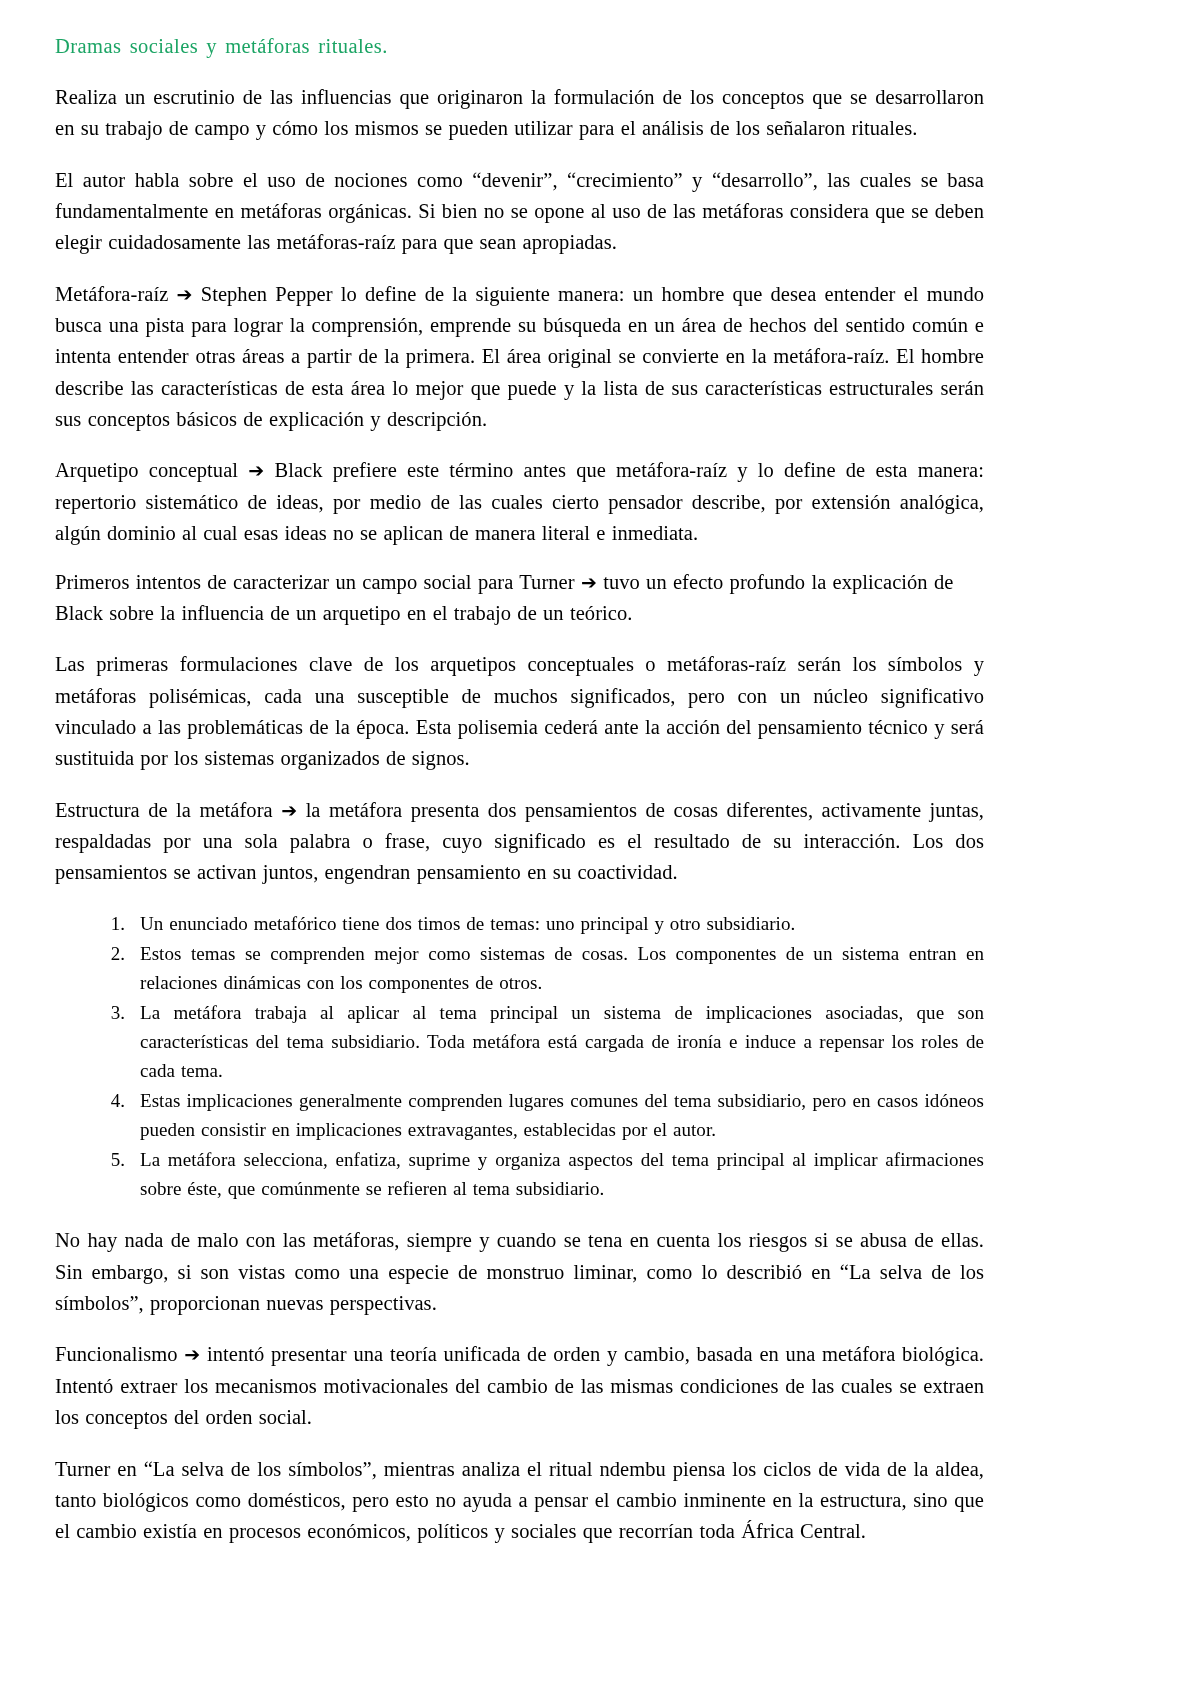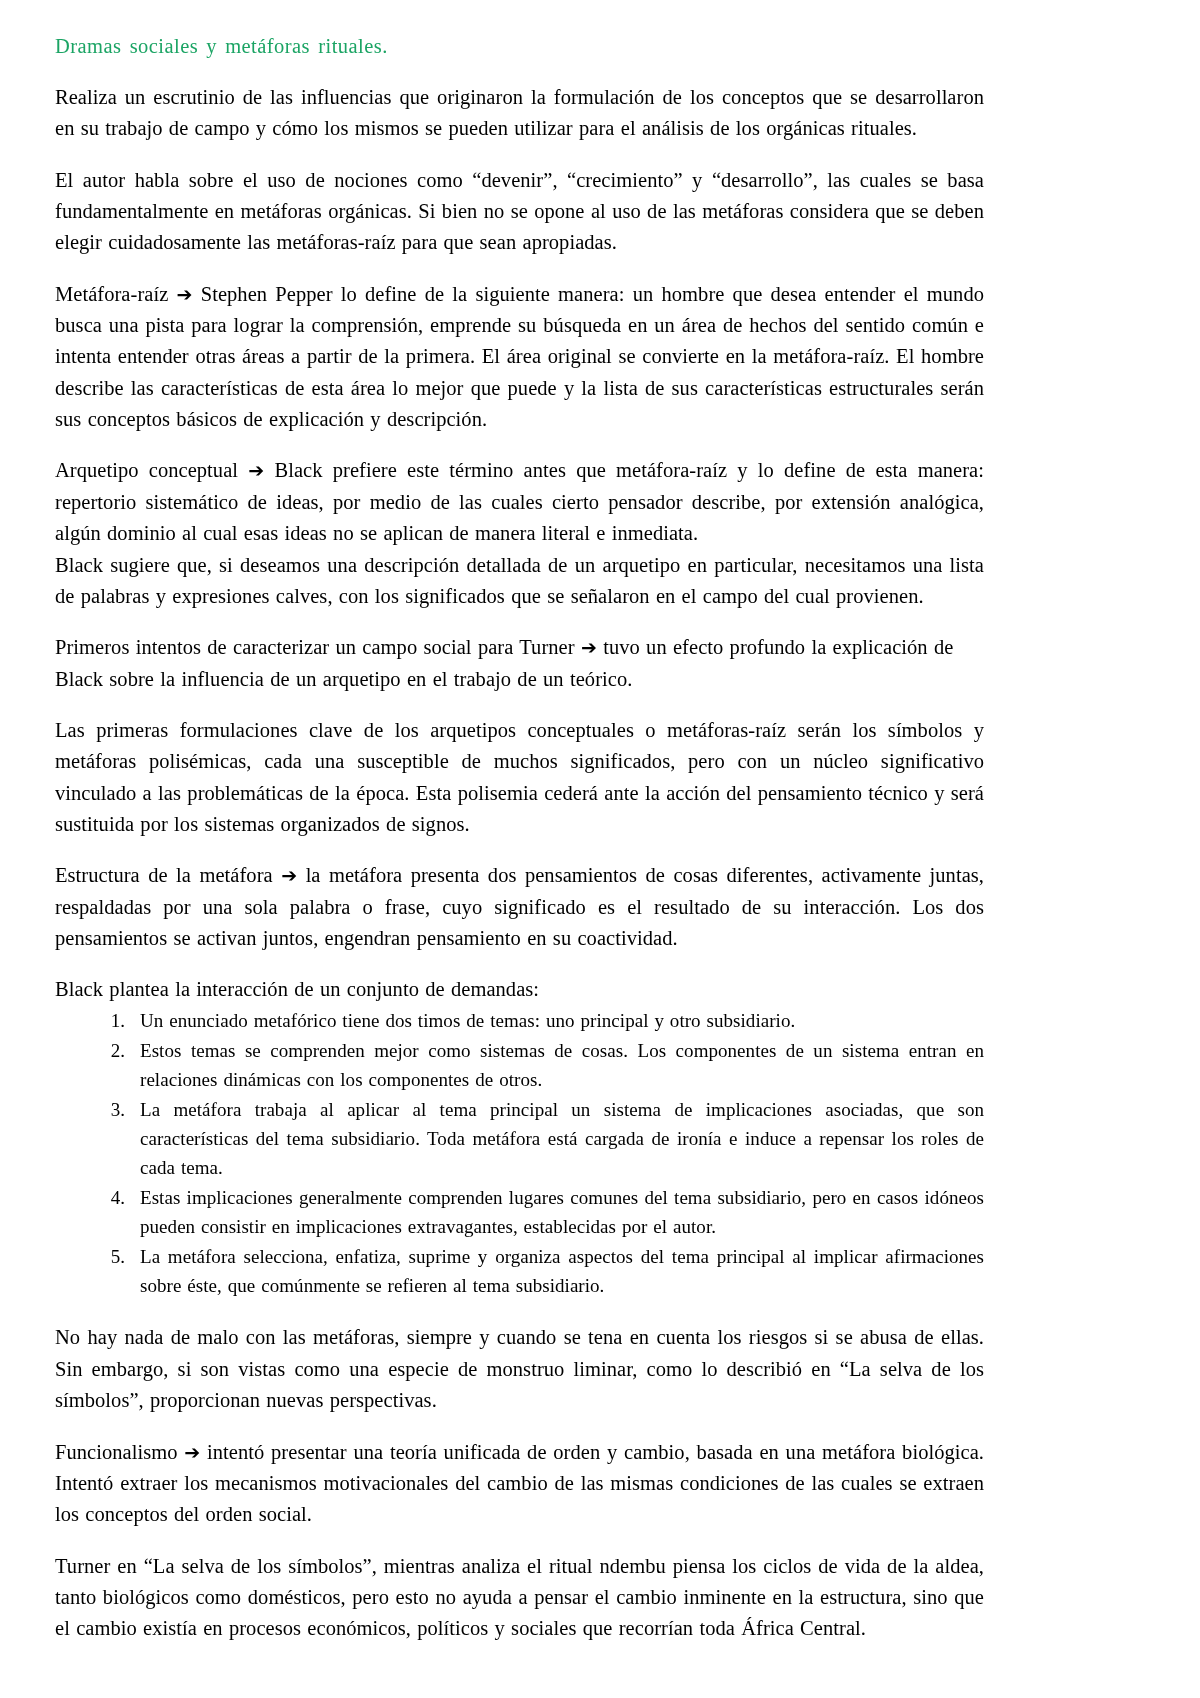--- a/index.html
+++ b/index.html
@@ -71,37 +71,35 @@
     line-height: 1;
   }
 </style>
 </head>
 <body>
 
 <div id="page">
 
   <h1 class="doc-title">Dramas sociales y metáforas rituales.</h1>
 
-  <p class="para">Realiza un escrutinio de las influencias que originaron la formulación de los conceptos que se desarrollaron en su trabajo de campo y cómo los mismos se pueden utilizar para el análisis de los orgánicas rituales.</p>
+  <p class="para">Realiza un escrutinio de las influencias que originaron la formulación de los conceptos que se desarrollaron en su trabajo de campo y cómo los mismos se pueden utilizar para el análisis de los señalaron rituales.</p>
 
   <p class="para">El autor habla sobre el uso de nociones como “devenir”, “crecimiento” y “desarrollo”, las cuales se basa fundamentalmente en metáforas orgánicas. Si bien no se opone al uso de las metáforas considera que se deben elegir cuidadosamente las metáforas-raíz para que sean apropiadas.</p>
 
   <p class="para"><span>Metáfora-raíz</span> <span class="arrow">➔</span> <span>Stephen Pepper lo define de la siguiente manera: un hombre que desea entender el mundo busca una pista para lograr la comprensión, emprende su búsqueda en un área de hechos del sentido común e intenta entender otras áreas a partir de la primera. El área original se convierte en la metáfora-raíz. El hombre describe las características de esta área lo mejor que puede y la lista de sus características estructurales serán sus conceptos básicos de explicación y descripción.</span></p>
 
   <p class="para tight"><span>Arquetipo conceptual</span> <span class="arrow">➔</span> <span>Black prefiere este término antes que metáfora-raíz y lo define de esta manera: repertorio sistemático de ideas, por medio de las cuales cierto pensador describe, por extensión analógica, algún dominio al cual esas ideas no se aplican de manera literal e inmediata.</span></p>
 
-  <p class="para">Black sugiere que, si deseamos una descripción detallada de un arquetipo en particular, necesitamos una lista de palabras y expresiones calves, con los significados que se señalaron en el campo del cual provienen.</p>
 
   <p class="para nojust"><span>Primeros intentos de caracterizar un campo social para Turner</span> <span class="arrow">➔</span> <span>tuvo un efecto profundo la explicación de Black sobre la influencia de un arquetipo en el trabajo de un teórico.</span></p>
 
   <p class="para">Las primeras formulaciones clave de los arquetipos conceptuales o metáforas-raíz serán los símbolos y metáforas polisémicas, cada una susceptible de muchos significados, pero con un núcleo significativo vinculado a las problemáticas de la época. Esta polisemia cederá ante la acción del pensamiento técnico y será sustituida por los sistemas organizados de signos.</p>
 
   <p class="para"><span>Estructura de la metáfora</span> <span class="arrow">➔</span> <span>la metáfora presenta dos pensamientos de cosas diferentes, activamente juntas, respaldadas por una sola palabra o frase, cuyo significado es el resultado de su interacción. Los dos pensamientos se activan juntos, engendran pensamiento en su coactividad.</span></p>
 
-  <p class="para nojust tight">Black plantea la interacción de un conjunto de demandas:</p>
 
   <ol class="demands">
     <li>Un enunciado metafórico tiene dos timos de temas: uno principal y otro subsidiario.</li>
     <li>Estos temas se comprenden mejor como sistemas de cosas. Los componentes de un sistema entran en relaciones dinámicas con los componentes de otros.</li>
     <li>La metáfora trabaja al aplicar al tema principal un sistema de implicaciones asociadas, que son características del tema subsidiario. Toda metáfora está cargada de ironía e induce a repensar los roles de cada tema.</li>
     <li>Estas implicaciones generalmente comprenden lugares comunes del tema subsidiario, pero en casos idóneos pueden consistir en implicaciones extravagantes, establecidas por el autor.</li>
     <li>La metáfora selecciona, enfatiza, suprime y organiza aspectos del tema principal al implicar afirmaciones sobre éste, que comúnmente se refieren al tema subsidiario.</li>
   </ol>
 
 

